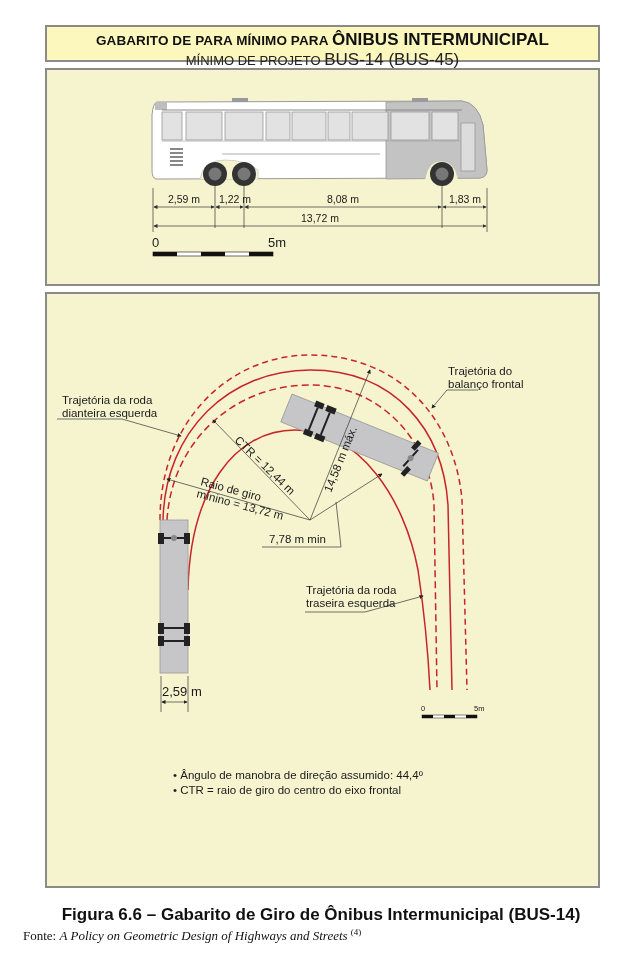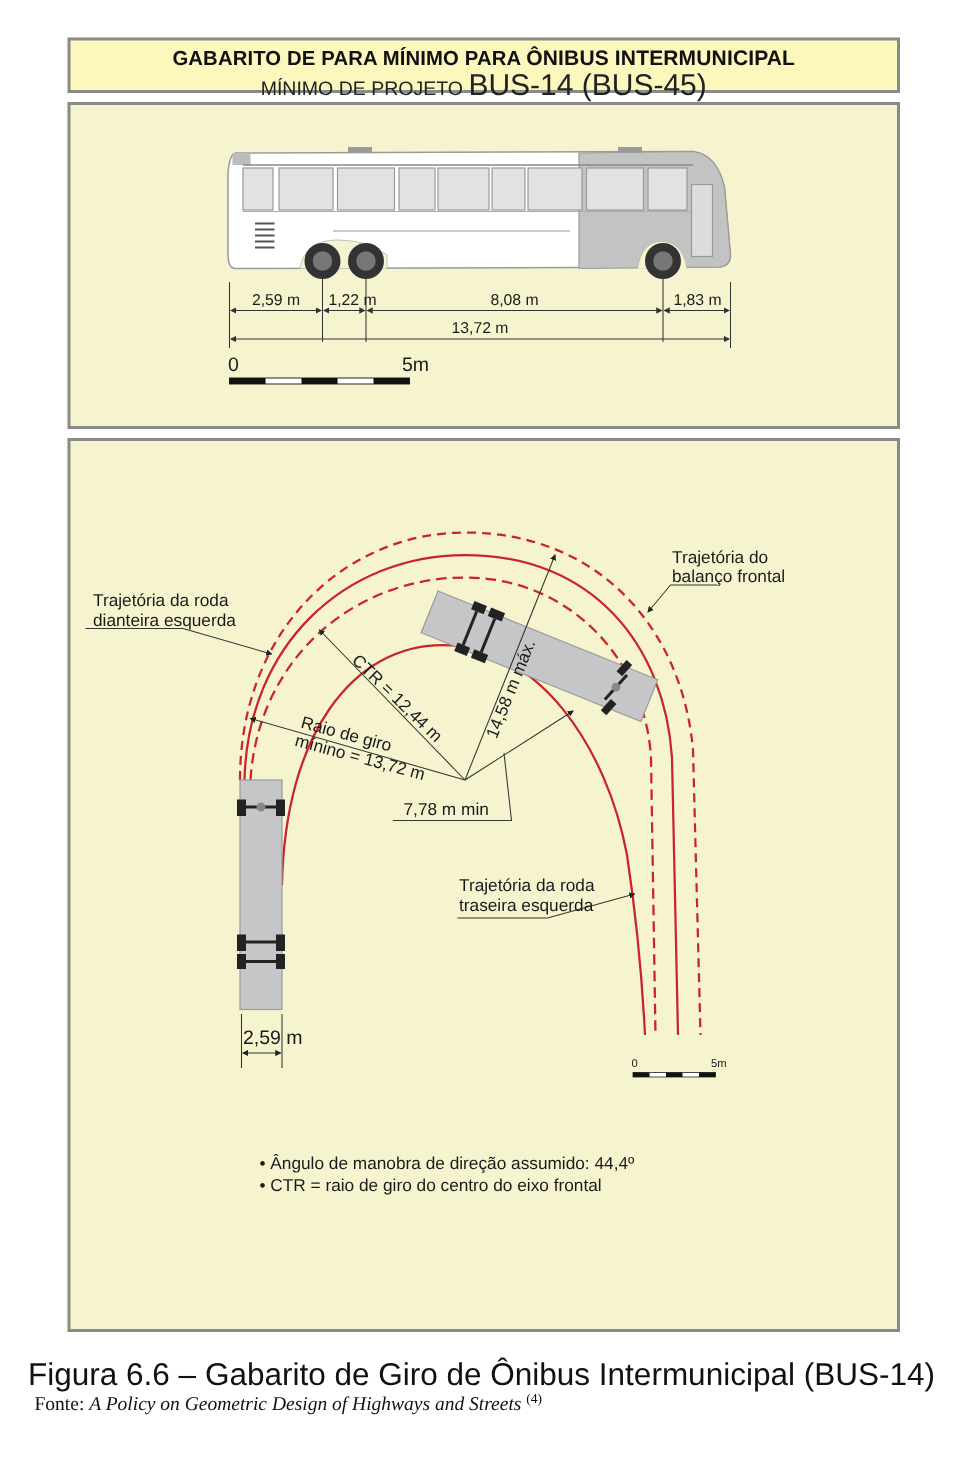--- a/index.html
+++ b/index.html
@@ -1,27 +1,27 @@
 <!DOCTYPE html>
 <html><head>
   <meta charset="utf-8">
   <style>
     html, body { margin: 0; padding: 0; background: #ffffff; }
     body { width: 642px; height: 978px; position: relative; overflow: hidden; font-family: "Liberation Sans", sans-serif; }
     .box { position: absolute; background: #f6f4cf; border: 2px solid #8a8a86; box-sizing: border-box; }
     #title-box { left: 45px; top: 25px; width: 555px; height: 37px; background: #fbf7bd; text-align: center; }
     #title-line1 { font-weight: bold; font-size: 13.5px; color: #111; margin-top: 3px; letter-spacing: 0.1px; }
-    #title-line1 .big { font-size: 14px; }
+    #title-line1 .big { font-size: 17px; }
     #title-line2 { font-size: 13px; color: #222; margin-top: 0px; }
-    #title-line2 .big { font-size: 20px; text-align: center; }
+    #title-line2 .big { font-size: 17px; text-align: center; }
     #side-box { left: 45px; top: 68px; width: 555px; height: 218px; }
     #plan-box { left: 45px; top: 292px; width: 555px; height: 596px; }
     svg { position: absolute; left: 0; top: 0; }
     svg text { font-family: "Liberation Sans", sans-serif; fill: #1a1a1a; }
-    #caption { position: absolute; left: 0; width: 642px; top: 905px; text-align: center; font-weight: normal; font-size: 21px; color: #111; }
+    #caption { position: absolute; left: 0; width: 642px; top: 905px; text-align: center; font-weight: bold; font-size: 17px; color: #111; }
     #source { position: absolute; left: 0; width: 642px; top: 927px; text-align: left; font-family: "Liberation Serif", serif; font-size: 13px; color: #111; padding-left: 23px; }
     #source i { font-style: italic; }
     #source sup { font-size: 9px; }
   </style>
 </head>
 <body>
 
 <div class="box" id="title-box">
   <div id="title-line1">
     <span>GABARITO DE PARA MÍNIMO PARA</span>

